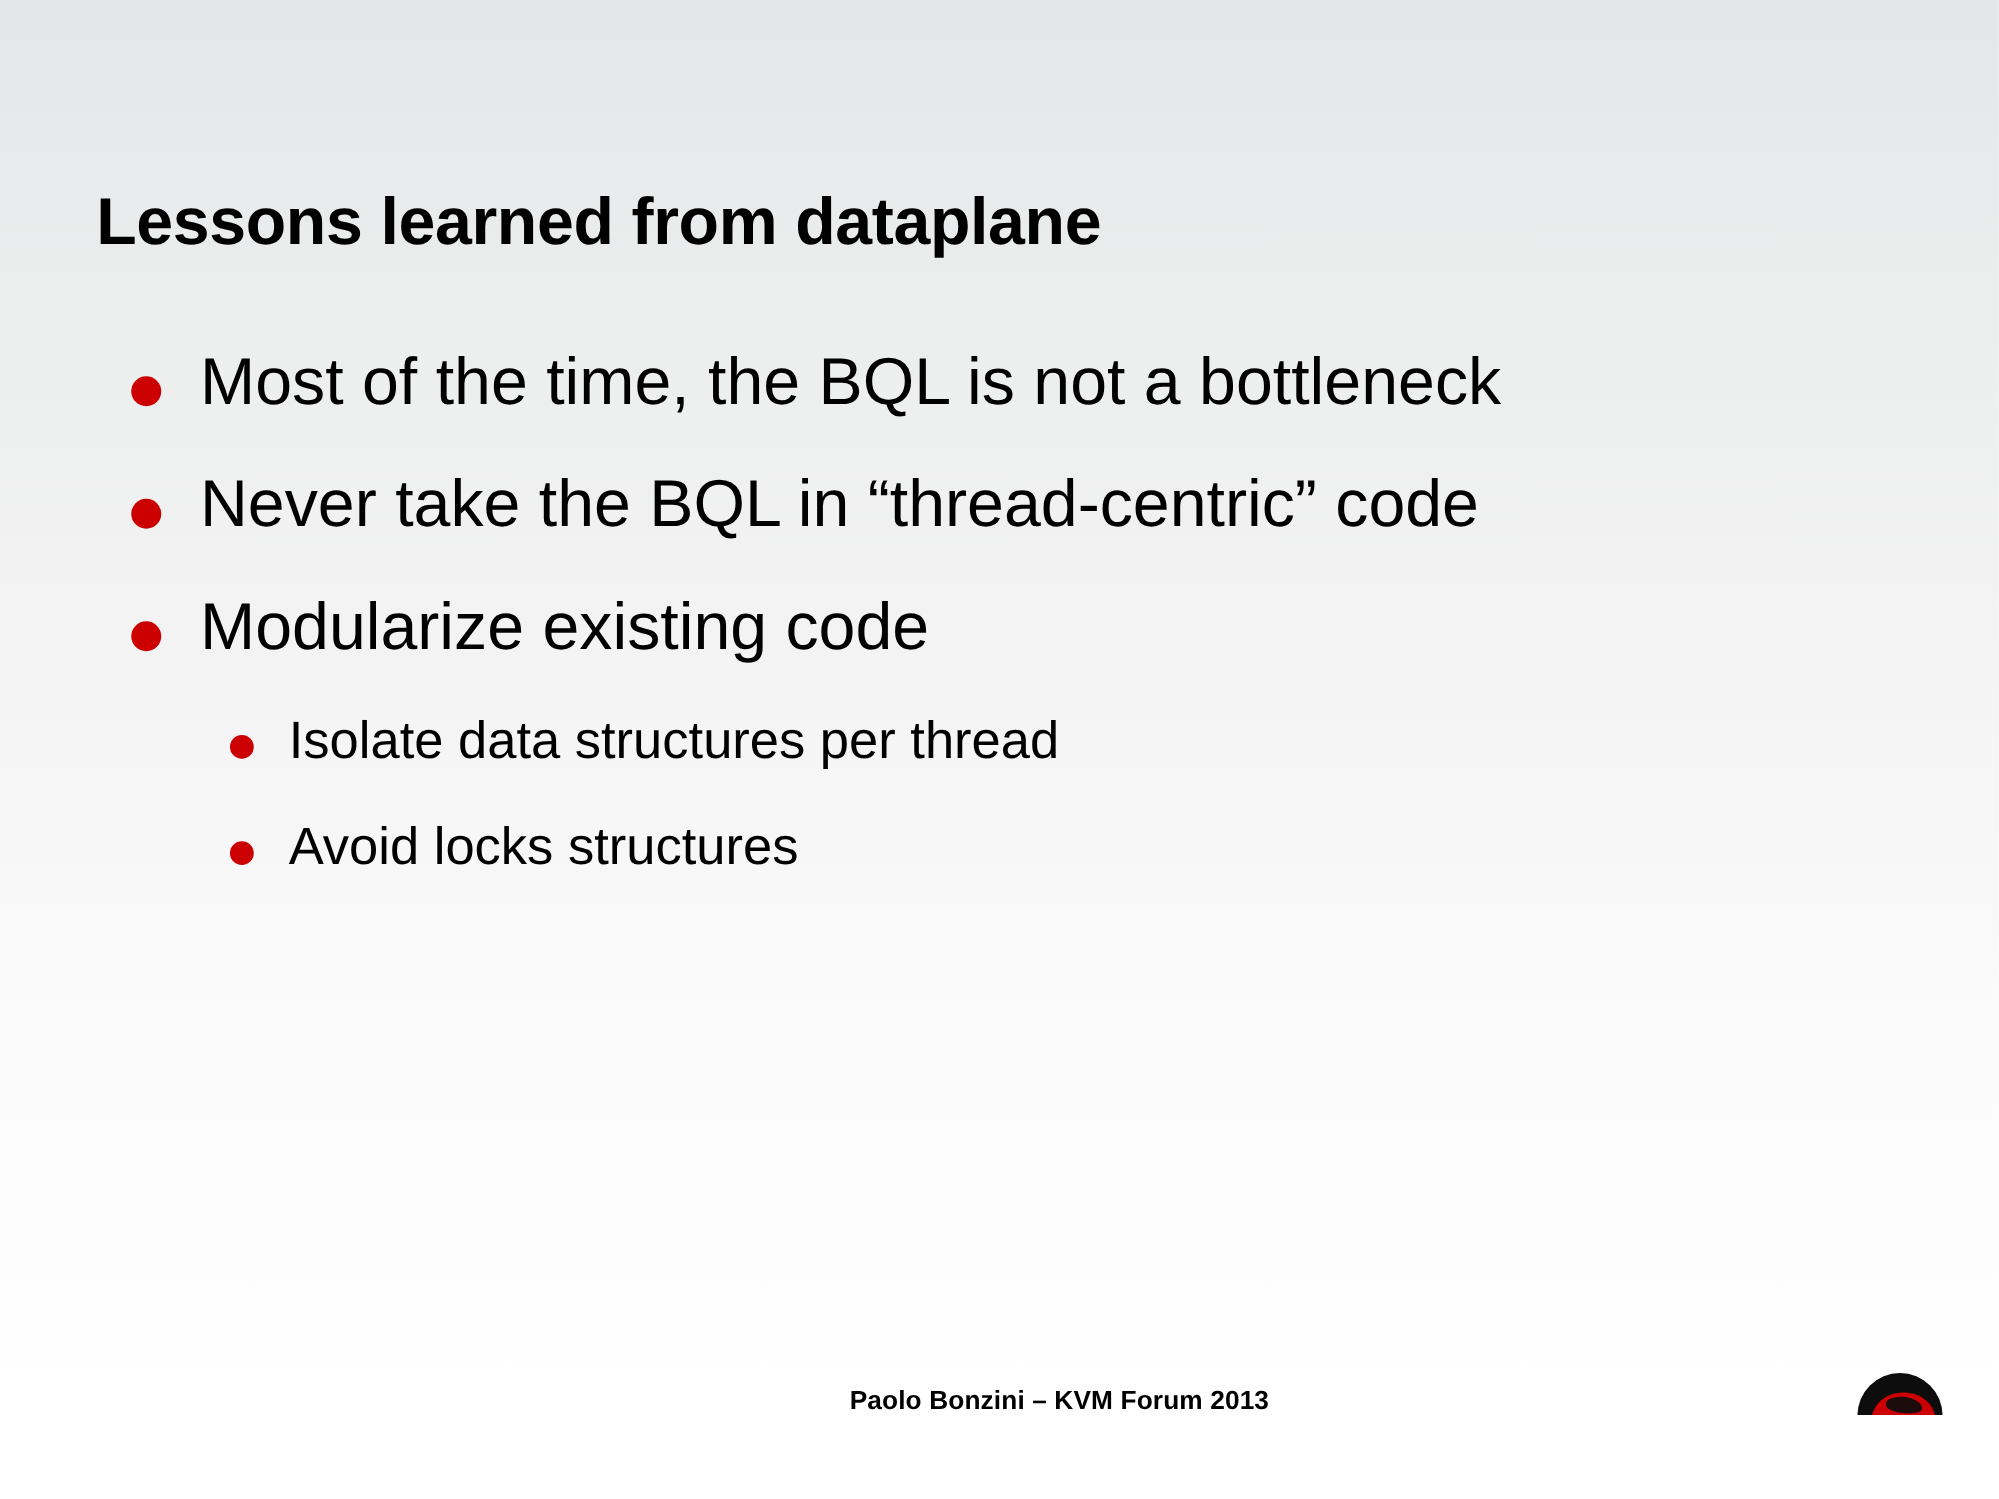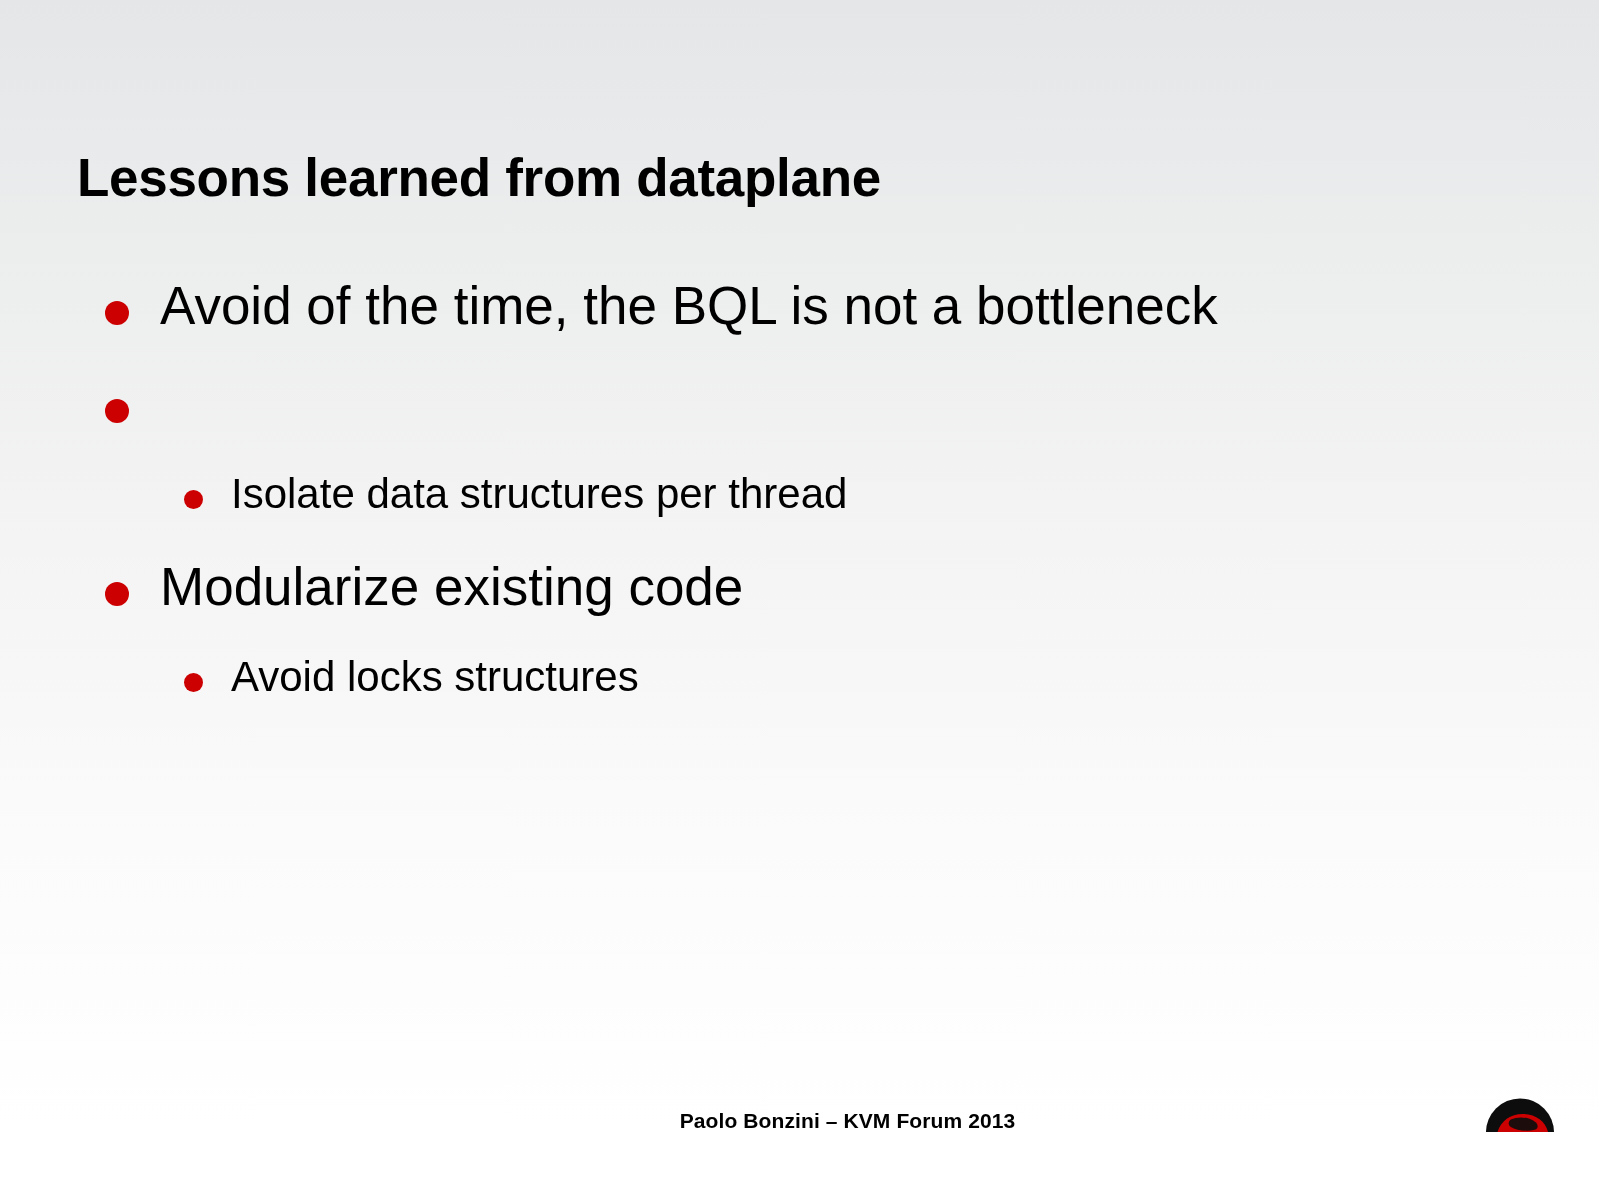--- a/index.html
+++ b/index.html
@@ -126,35 +126,36 @@
 <body>
 
 <div id="slide">
 
   <h1 id="slide-title">Lessons learned from dataplane</h1>
 
   <div id="body-list">
 
     <div class="bullet-row level-1">
       <span class="bullet-marker" style="background: rgb(204, 0, 0);"></span>
-      <span class="bullet-text">Avoid of the time, the BQL is not a bottleneck</span>
+      <span class="bullet-text">Most of the time, the BQL is not a bottleneck</span>
     </div>
 
     <div class="bullet-row level-1">
       <span class="bullet-marker" style="background: rgb(204, 0, 0);"></span>
+      <span class="bullet-text">Never take the BQL in “thread-centric” code</span>
+    </div>
+
+    <div class="bullet-row level-1">
+      <span class="bullet-marker" style="background: rgb(204, 0, 0);"></span>
+      <span class="bullet-text">Modularize existing code</span>
     </div>
 
     <div class="bullet-row level-2">
       <span class="bullet-marker" style="background: rgb(204, 0, 0);"></span>
       <span class="bullet-text">Isolate data structures per thread</span>
-    </div>
-
-    <div class="bullet-row level-1">
-      <span class="bullet-marker" style="background: rgb(204, 0, 0);"></span>
-      <span class="bullet-text">Modularize existing code</span>
     </div>
 
     <div class="bullet-row level-2">
       <span class="bullet-marker" style="background: rgb(204, 0, 0);"></span>
       <span class="bullet-text">Avoid locks structures</span>
     </div>
 
 
   </div>
 

